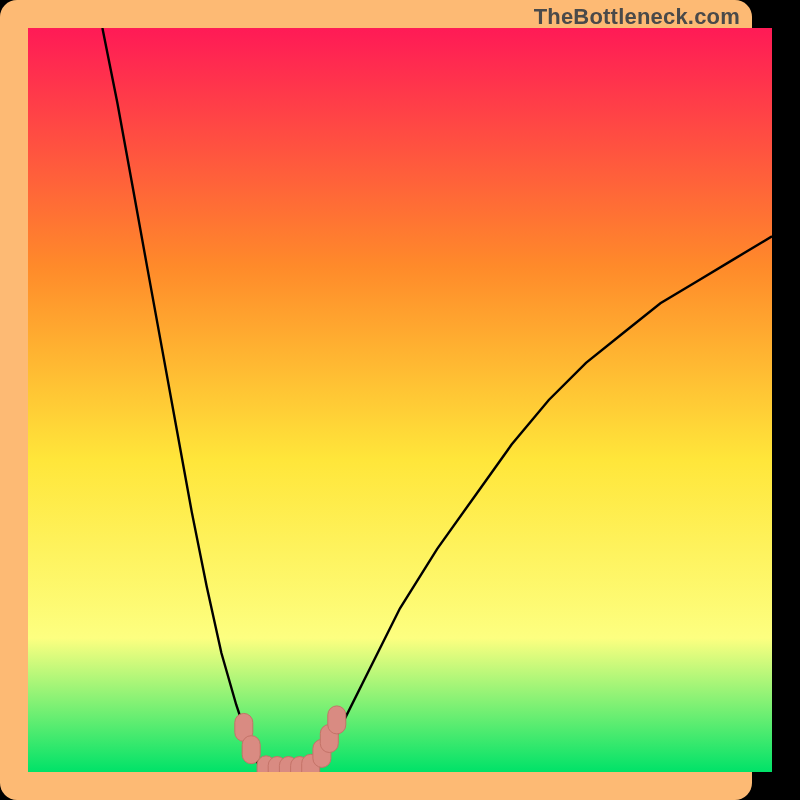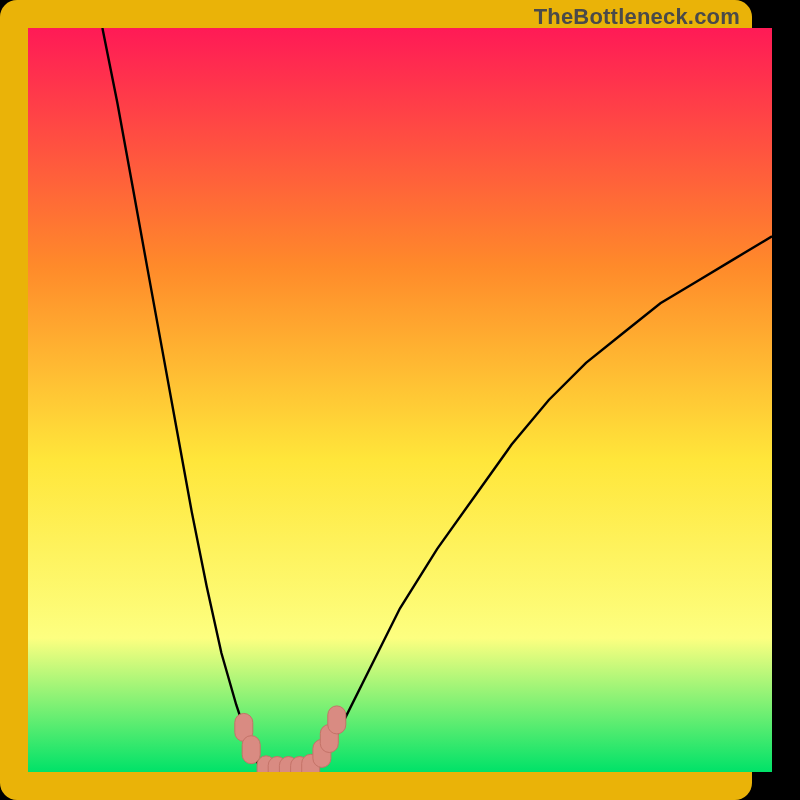--- a/index.html
+++ b/index.html
@@ -8,21 +8,21 @@
     width: 800px;
     height: 800px;
     overflow: hidden;
     font-family: Arial, Helvetica, sans-serif;
     background: #000;
   }
   .frame {
     position: relative;
     width: 752px;
     height: 800px;
-    background: #eab308;
+    background: #fdba74;
     border-radius: 17px;
   }
   .plot-area {
     position: absolute;
     left: 28px;
     top: 28px;
     width: 744px;
     height: 744px;
     overflow: hidden;
   }

